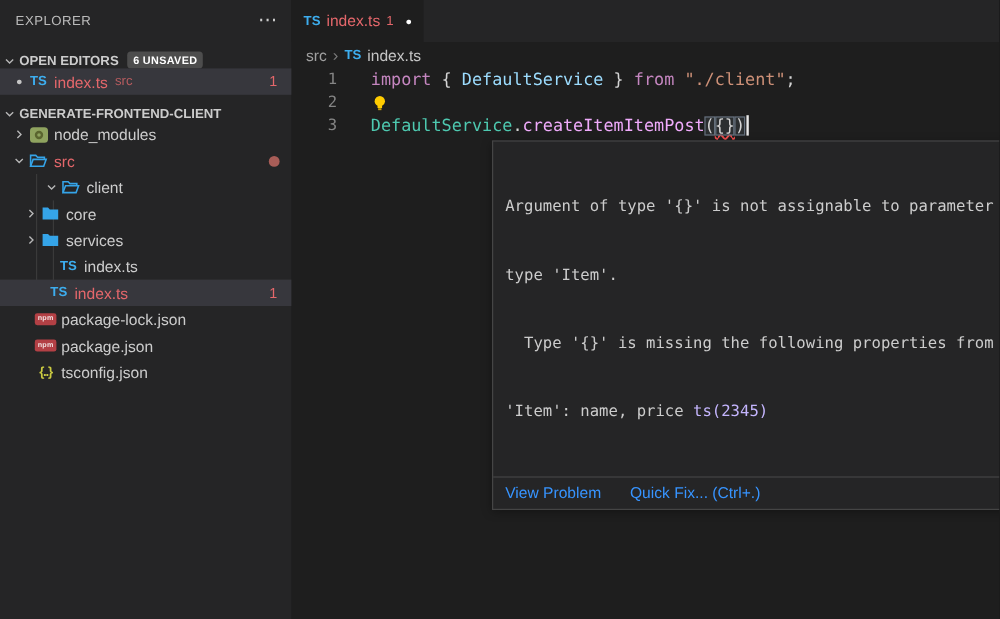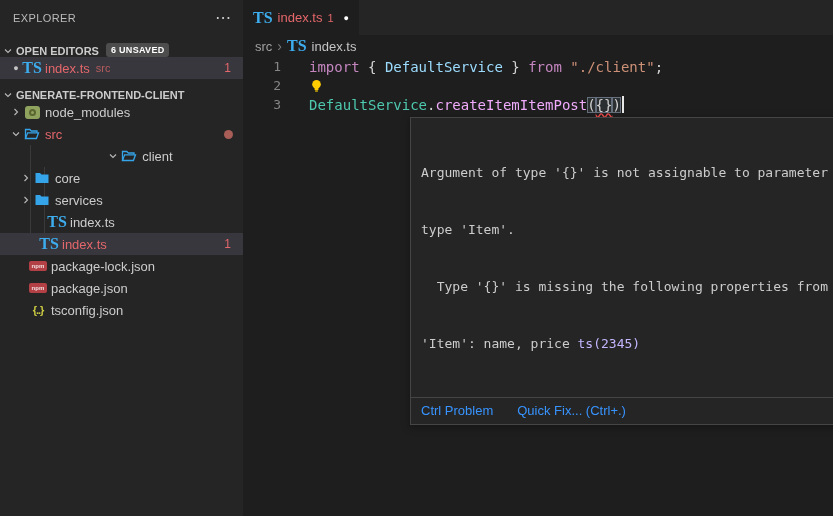--- a/index.html
+++ b/index.html
@@ -21,25 +21,25 @@
   .row.selected { background:#37373d; }
   .chev { width:16px; display:flex; justify-content:center; align-items:center; flex:none; }
   .fico { width:16px; height:16px; flex:none; margin-right:5px; display:flex; align-items:center; justify-content:center; }
   .lbl { white-space:nowrap; }
   .err-text { color:#e4676b; }
   .desc { font-size:11px; color:#b85c5f; margin-left:6px; }
   .count { margin-left:auto; margin-right:12px; font-size:12px; color:#e4676b; }
   .mod-dot { width:16px; flex:none; text-align:center; color:#c5c5c5; font-size:9px; }
   .err-dot { position:absolute; right:10px; top:7px; width:9px; height:9px; border-radius:50%; background:#a85d57; }
   
-  .f-d1 { padding-left:8px; }  .f-d2 { padding-left:35px;justify-content:center; } .f-d3 { padding-left:18px; }
+  .f-d1 { padding-left:8px; }  .f-d2 { padding-left:35px; } .f-d3 { padding-left:18px; }
   .file-d1 { padding-left:30px; } .file-d2 { padding-left:41px; } .file-d3 { padding-left:49px; }
   .guide { position:absolute; width:1px; background:#3a3a3a; }
   
-  .ts-icon { color:#3dadee; font-weight:bold; font-size:16px; font-family:Liberation Serif, serif; }
+  .ts-icon { color:#3dadee; font-weight:bold; font-size:11px; font-family:Liberation Sans, sans-serif; }
   .npm-icon { background:#b34045; color:#f0e0e0; font-size:6px; font-weight:bold; padding:2px 2px; border-radius:2px; line-height:1; letter-spacing:.2px; }
   .json-icon { color:#cbcb41; font-size:11px; font-weight:bold; letter-spacing:-1px; }
   .nm-icon { width:15px; height:13px; background:#8fa35f; border-radius:3px; display:flex; align-items:center; justify-content:center; }
   .nm-icon span { width:7px; height:7px; border:2px solid #5a652f; border-radius:50%; display:block; }
   
   .editor { position:absolute; left:243px; top:0; width:590px; height:516px; background:#1e1e1e; overflow:hidden; }
   .tabbar { height:35px; background:#252526; display:flex; }
   .tab { height:35px; background:#1e1e1e; display:flex; align-items:center; padding:0 10px; gap:5px; cursor:pointer; }
   .tab-name { font-size:13px; color:#e4676b; }
   .tab-count { font-size:11px; color:#e4676b; }
@@ -254,19 +254,19 @@
     </div>
 
     <div class="hover">
       <div class="hover-body">
         <div>Argument of type '{}' is not assignable to parameter of</div>
         <div>type 'Item'.</div>
         <div>  Type '{}' is missing the following properties from type</div>
         <div><span>'Item': name, price </span><span class="ts-code">ts(2345)</span></div>
       </div>
       <div class="hover-actions">
-        <span class="hover-link">Ctrl Problem</span>
+        <span class="hover-link">View Problem</span>
         <span class="hover-link">Quick Fix... (Ctrl+.)</span>
       </div>
     </div>
 
   </div>
 </div>
 
 </body></html>

